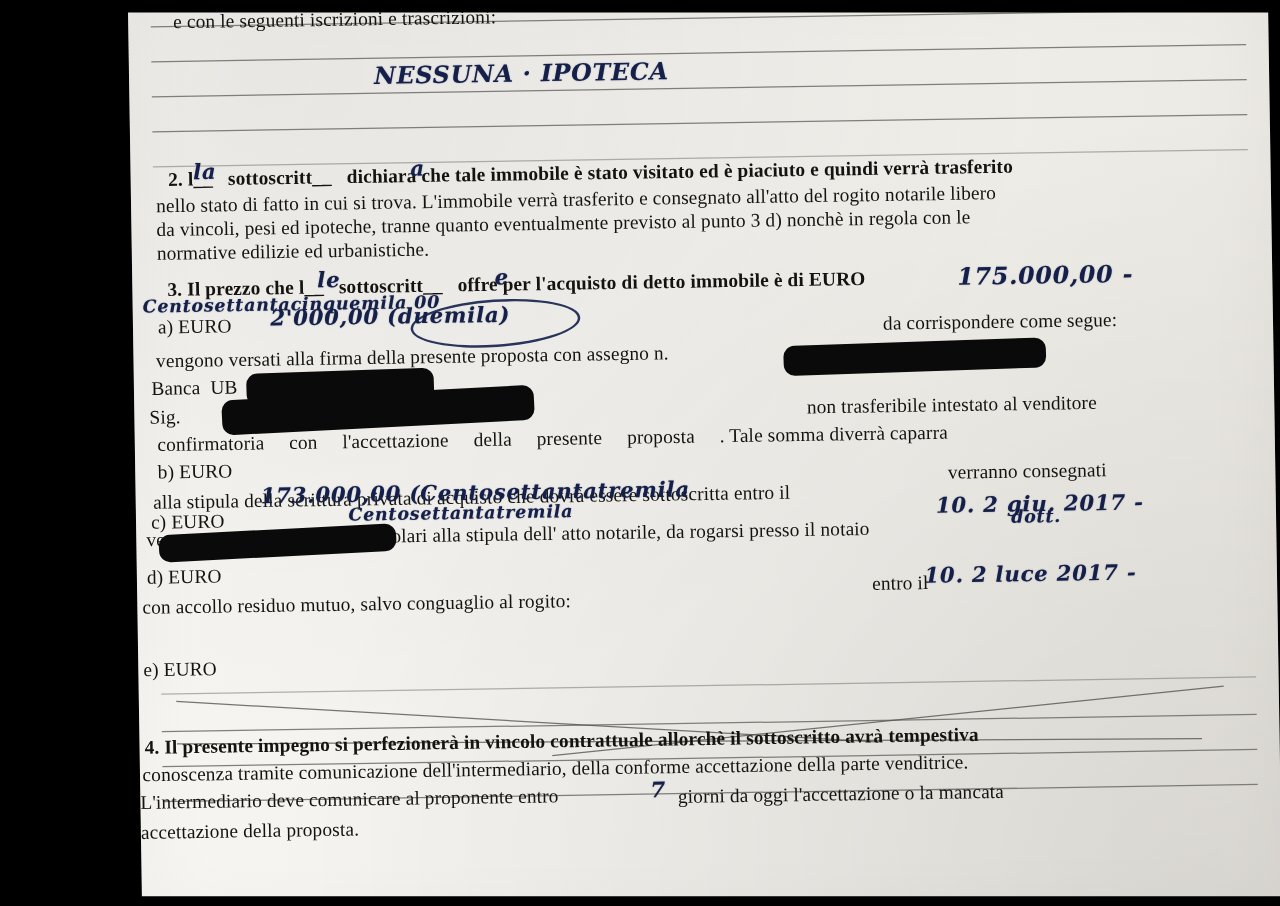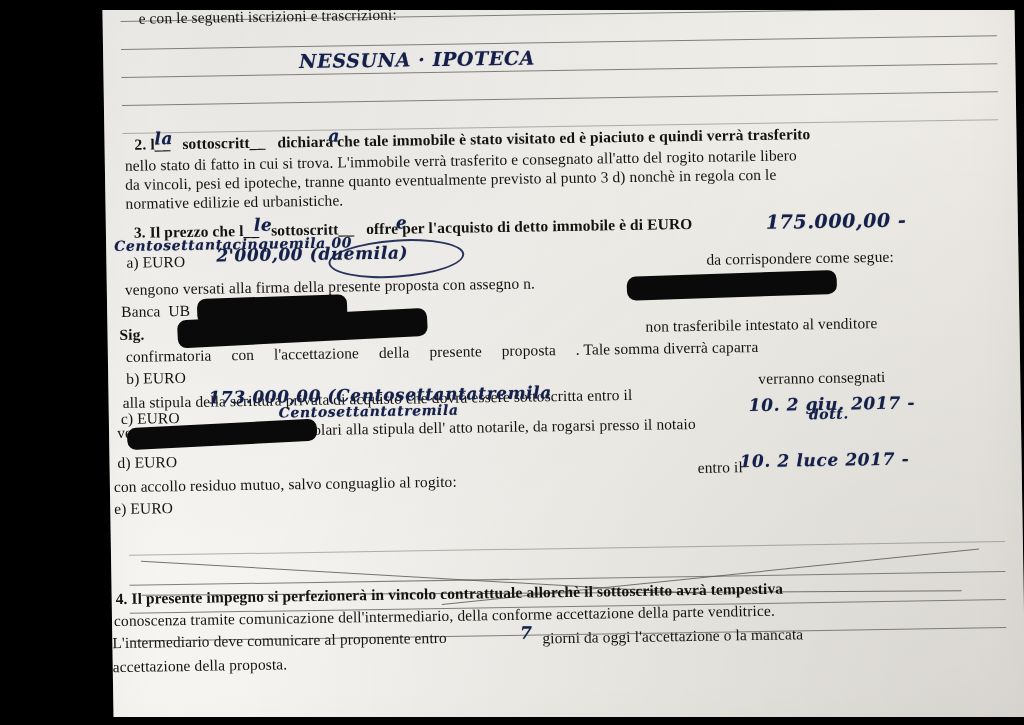--- a/index.html
+++ b/index.html
@@ -149,21 +149,21 @@
     <div class="hand lg" style="left:660px; top:226px;">175.000,00 -</div>
     <div class="hand sm" style="left:8px; top:243px;">Centosettantacinquemila 00</div>
 
     <div class="ptext" style="left:20px; top:258px;">a) EURO</div>
     <div class="hand" style="left:110px; top:252px;">2'000,00 (duemila)</div>
     <div class="circle-note" style="left:222px; top:249px; width:132px; height:34px; transform: rotate(-3deg);"></div>
     <div class="ptext" style="left:600px; top:264px;">da corrispondere come segue:</div>
 
     <div class="ptext" style="left:18px; top:285px;">vengono versati alla firma della presente proposta con assegno n.</div>
     <div class="ptext" style="left:14px; top:307px;">Banca  UB</div>
-    <div class="ptext" style="left:12px; top:330px;font-weight:bold;">Sig.</div>
+    <div class="ptext" style="left:12px; top:330px;">Sig.</div>
     <div class="ptext" style="left:538px; top:330px;">non trasferibile intestato al venditore</div>
     <div class="ptext" style="left:18px; top:352px; width:860px;">confirmatoria     con     l'accettazione     della     presente     proposta     . Tale somma diverrà caparra</div>
 
     <div class="redaction" style="left:520px; top:288px; width:210px; height:24px; transform: rotate(-1deg);"></div>
     <div class="redaction" style="left:90px;  top:304px; width:150px; height:26px; transform: rotate(-1deg);"></div>
     <div class="redaction" style="left:70px;  top:322px; width:250px; height:28px; transform: rotate(-2deg);"></div>
 
     <div class="ptext" style="left:18px; top:374px;">b) EURO</div>
     <div class="ptext" style="left:14px; top:398px; width:740px;">alla stipula della scrittura privata di acquisto che dovrà essere sottoscritta entro il</div>
     <div class="hand" style="left:640px; top:410px;">10. 2 giu. 2017 -</div>
@@ -175,21 +175,21 @@
 
     <div class="ptext" style="left:8px; top:428px; width:760px;">verranno versati in assegni circolari alla stipula dell' atto notarile, da rogarsi presso il notaio</div>
     <div class="hand sm" style="left:700px; top:422px;">dott.</div>
     <div class="redaction" style="left:18px; top:430px; width:190px; height:22px; transform: rotate(-2deg);"></div>
 
     <div class="ptext" style="left:8px; top:458px;">d) EURO</div>
     <div class="ptext" style="left:588px; top:472px;">entro il</div>
     <div class="hand" style="left:630px; top:466px;">10. 2 luce  2017 -</div>
 
     <div class="ptext" style="left:4px; top:482px; width:520px;">con accollo residuo mutuo, salvo conguaglio al rogito:</div>
-    <div class="ptext" style="left:4px; top:504px;">e) EURO</div>
+    <div class="ptext" style="left:4px; top:532px;">e) EURO</div>
 
     <div class="ptext num" style="left:4px; top:594px; width:840px;">4. Il presente impegno si perfezionerà in vincolo contrattuale allorchè il sottoscritto avrà tempestiva</div>
     <div class="ptext" style="left:2px; top:616px; width:860px;">conoscenza tramite comunicazione dell'intermediario, della conforme accettazione della parte venditrice.</div>
     <div class="ptext" style="left:0px; top:638px;">L'intermediario deve comunicare al proponente entro</div>
     <div class="hand" style="left:408px; top:634px;">7</div>
     <div class="ptext" style="left:430px; top:640px;">giorni da oggi l'accettazione o la mancata</div>
     <div class="ptext" style="left:0px; top:662px;">accettazione della proposta.</div>
 
   </div>
 

